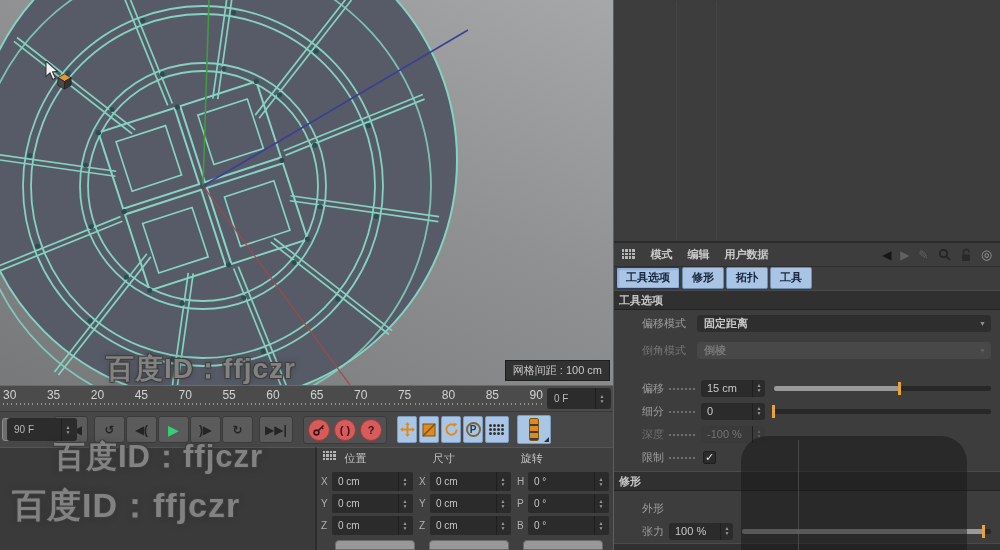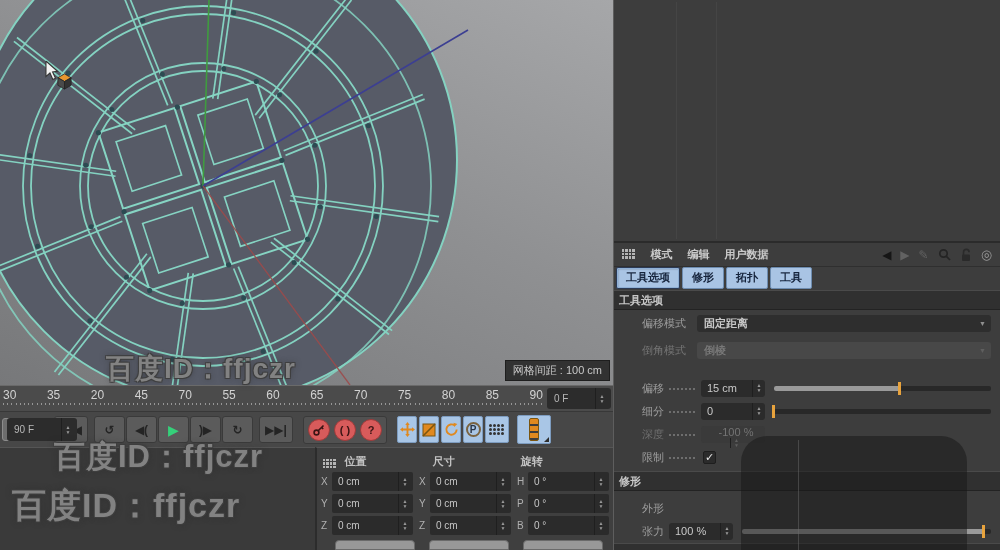--- a/index.html
+++ b/index.html
@@ -63,21 +63,21 @@
   .filmbtn::after { content:""; position:absolute; right:1px; bottom:1px; border-left:5px solid transparent;
     border-bottom:5px solid #2e2e2e; }
 
   
   .panel-bl { position:absolute; left:0; top:447px; width:315px; height:103px;
     background:#3a3a3a; border-top:1px solid #555; }
 
   
   .coords { position:absolute; left:315px; top:447px; width:298px; height:103px;
     background:#3f3f3f; border-top:1px solid #555; border-left:2px solid #2c2c2c; padding:3px 4px 0 4px; }
-  .chead { display:flex; align-items:flex-end; height:18px; color:#c3c3c3; font-size:11px; font-weight:bold; }
+  .chead { display:flex; align-items:flex-start; height:18px; color:#c3c3c3; font-size:11px; font-weight:normal; }
   .gridicon { display:grid; grid-template-columns:repeat(4,3.4px); grid-auto-rows:3.4px; margin:0 8px 0 2px; }
   .gridicon b { width:2.4px; height:2.4px; background:#b5b5b5; }
   .chead span { width:97px; }
   .crows { display:grid; grid-template-columns:repeat(3,1fr); gap:3px 6px; margin-top:3px; }
   .ccell { display:flex; align-items:center; }
   .ccell em { font-style:normal; color:#b0b0b0; font-size:10px; width:11px; }
   .cfield { flex:1; height:19px; background:#2b2b2b; border-radius:2px; display:flex; align-items:center;
     justify-content:space-between; color:#c6c6c6; font-size:10px; padding:0 2px 0 6px; }
   .cslivers { display:flex; gap:14px; margin:5px 0 0 14px; }
   .cslivers div { width:80px; height:10px; border-radius:4px 4px 0 0; background:#989898; border:1px solid #6a6a6a; }
@@ -106,21 +106,21 @@
   .albl4 { width:55px; }
   .albl2 { width:27px; }
   .leader { width:26px; height:9px; border-bottom:2px dotted #6e6e6e; margin:0 6px 6px 0; }
   .dd { flex:1; height:17px; background:#2e2e2e; border-radius:3px; position:relative; display:flex;
     align-items:center; color:#c9c9c9; font-weight:bold; padding-left:7px; }
   .dd .dda { position:absolute; right:5px; color:#8f8f8f; font-size:7px; top:5px; }
   .dd.disabled { background:#484848; color:#787878; }
   .dd.disabled .dda { color:#5f5f5f; }
   .val { width:64px; height:17px; background:#2b2b2b; border-radius:3px; display:flex; align-items:center;
     justify-content:space-between; color:#c9c9c9; padding-left:6px; }
-  .val.disabled { background:#3a3a3a; color:#747474;flex-direction:column; }
+  .val.disabled { background:#3a3a3a; color:#747474; }
   .st { width:13px; height:100%; display:flex; flex-direction:column; align-items:center;
     justify-content:center; color:#9a9a9a; font-size:5px; line-height:5px; border-left:1px solid #1f1f1f; }
   .st::before { content:"▲"; } .st::after { content:"▼"; }
   .slider { flex:1; height:5px; background:#282828; border-radius:2px; margin-left:9px; position:relative; }
   .sfill { height:100%; background:#9a9a9a; border-radius:2px; }
   .shandle { position:absolute; top:-4px; width:3px; height:13px; background:#e8a33d; }
   .cbx { width:13px; height:13px; background:#2b2b2b; border:1px solid #1e1e1e; border-radius:2px;
     color:#e8e8e8; font-size:11px; font-weight:bold; line-height:11px; text-align:center; margin-left:2px; }
   .rp-overlay { position:absolute; left:127px; top:436px; width:226px; height:114px;
     background:rgba(22,22,22,.5); border-radius:26px 26px 0 0; pointer-events:none; }

